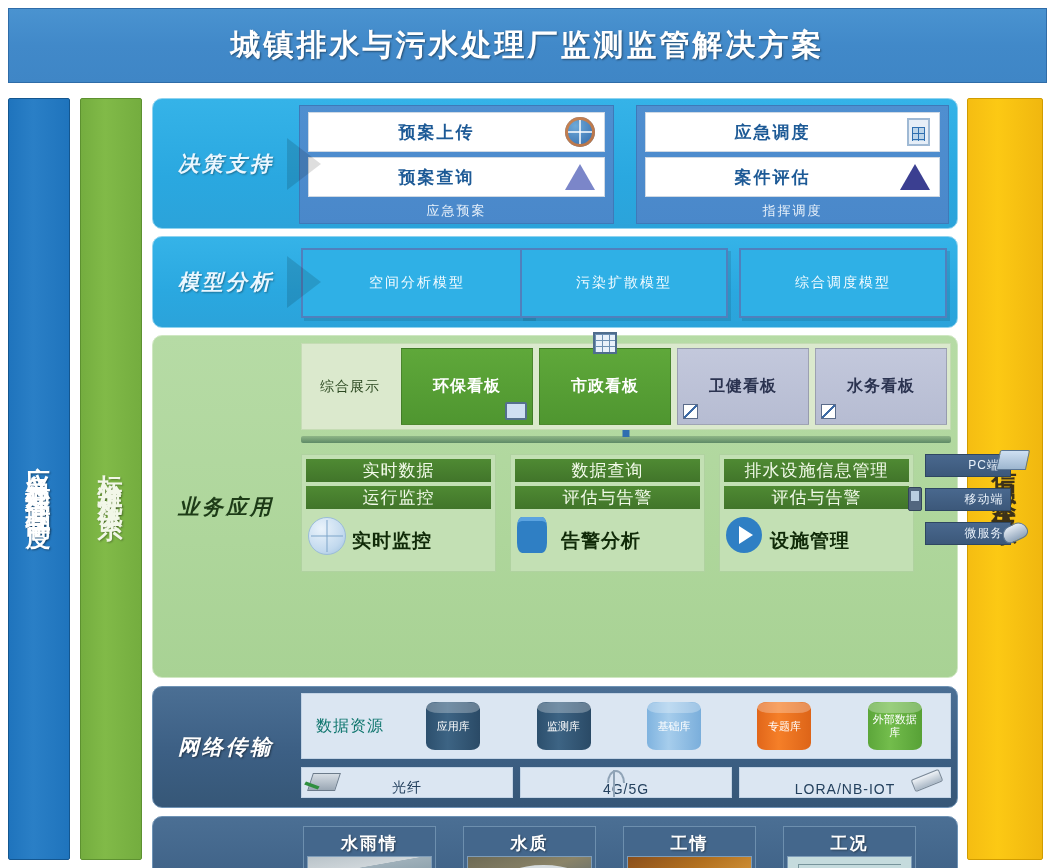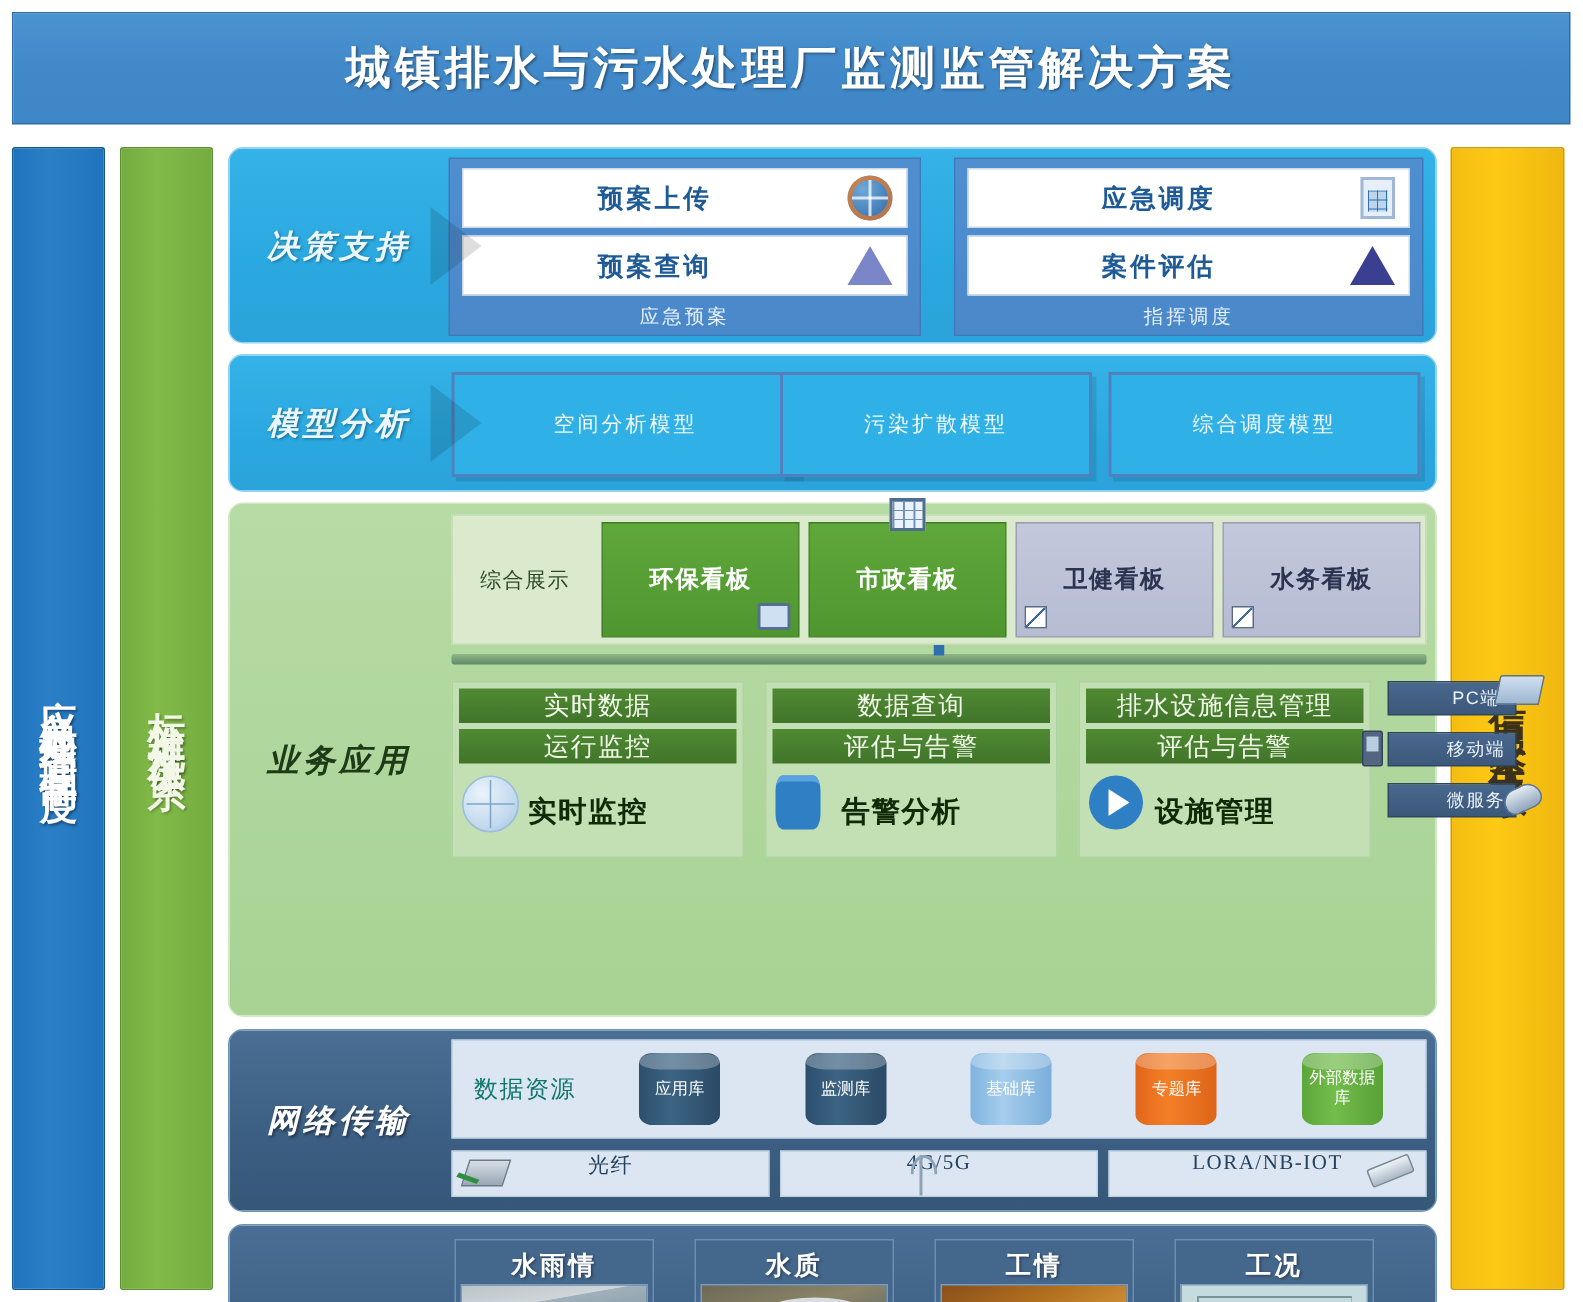--- a/index.html
+++ b/index.html
@@ -240,22 +240,22 @@
     font-size: 11px; color: #ffffff; line-height: 1.15; padding: 0 3px; }
   .cyl::before { content:""; position:absolute; left:0; right:0; top:0; height:11px;
     border-radius:50%/100%; background: rgba(255,255,255,.28); }
   .cyl.c-dark   { background: linear-gradient(90deg,#2c4f6d 0%,#3d6484 40%,#2a4a66 100%); }
   .cyl.c-light  { background: linear-gradient(90deg,#7fb3df 0%,#a6cdec 40%,#7aaedb 100%); color:#fff; }
   .cyl.c-orange { background: linear-gradient(90deg,#e1661a 0%,#f57f28 40%,#dd6418 100%); }
   .cyl.c-green  { background: linear-gradient(90deg,#5ca63a 0%,#73bd4c 40%,#57a136 100%); }
 
   .net-item { position: absolute; top: 80px; height: 31px;
     background: #dbe6f2; border: 1px solid #c2d3e5;
-    display: flex; align-items: flex-start; justify-content: center;
-    font-size: 14px; color: #24415e; letter-spacing: 1px; font-family: Liberation Serif, serif; }
+    display: flex; align-items: flex-end; justify-content: center;
+    font-size: 14px; color: #24415e; letter-spacing: 1px; }
   #net-item-0 { left: 148px; width: 212px; }
   #net-item-1 { left: 367px; width: 212px; }
   #net-item-2 { left: 586px; width: 212px; }
   .net-ico { position: absolute; }
   .ico-fiber { left: 8px; top: 5px; width: 28px; height: 18px;
     background: linear-gradient(180deg,#d6dde4 0%,#9aa7b4 100%);
     border: 1px solid #6c7b8a; transform: skewX(-18deg); }
   .ico-fiber::after { content:""; position:absolute; left:-6px; top:10px; width:16px; height:3px;
     background:#2f8f3f; transform: rotate(18deg); }
   .ico-antenna { left: 86px; top: 2px; width: 14px; height: 27px; }

